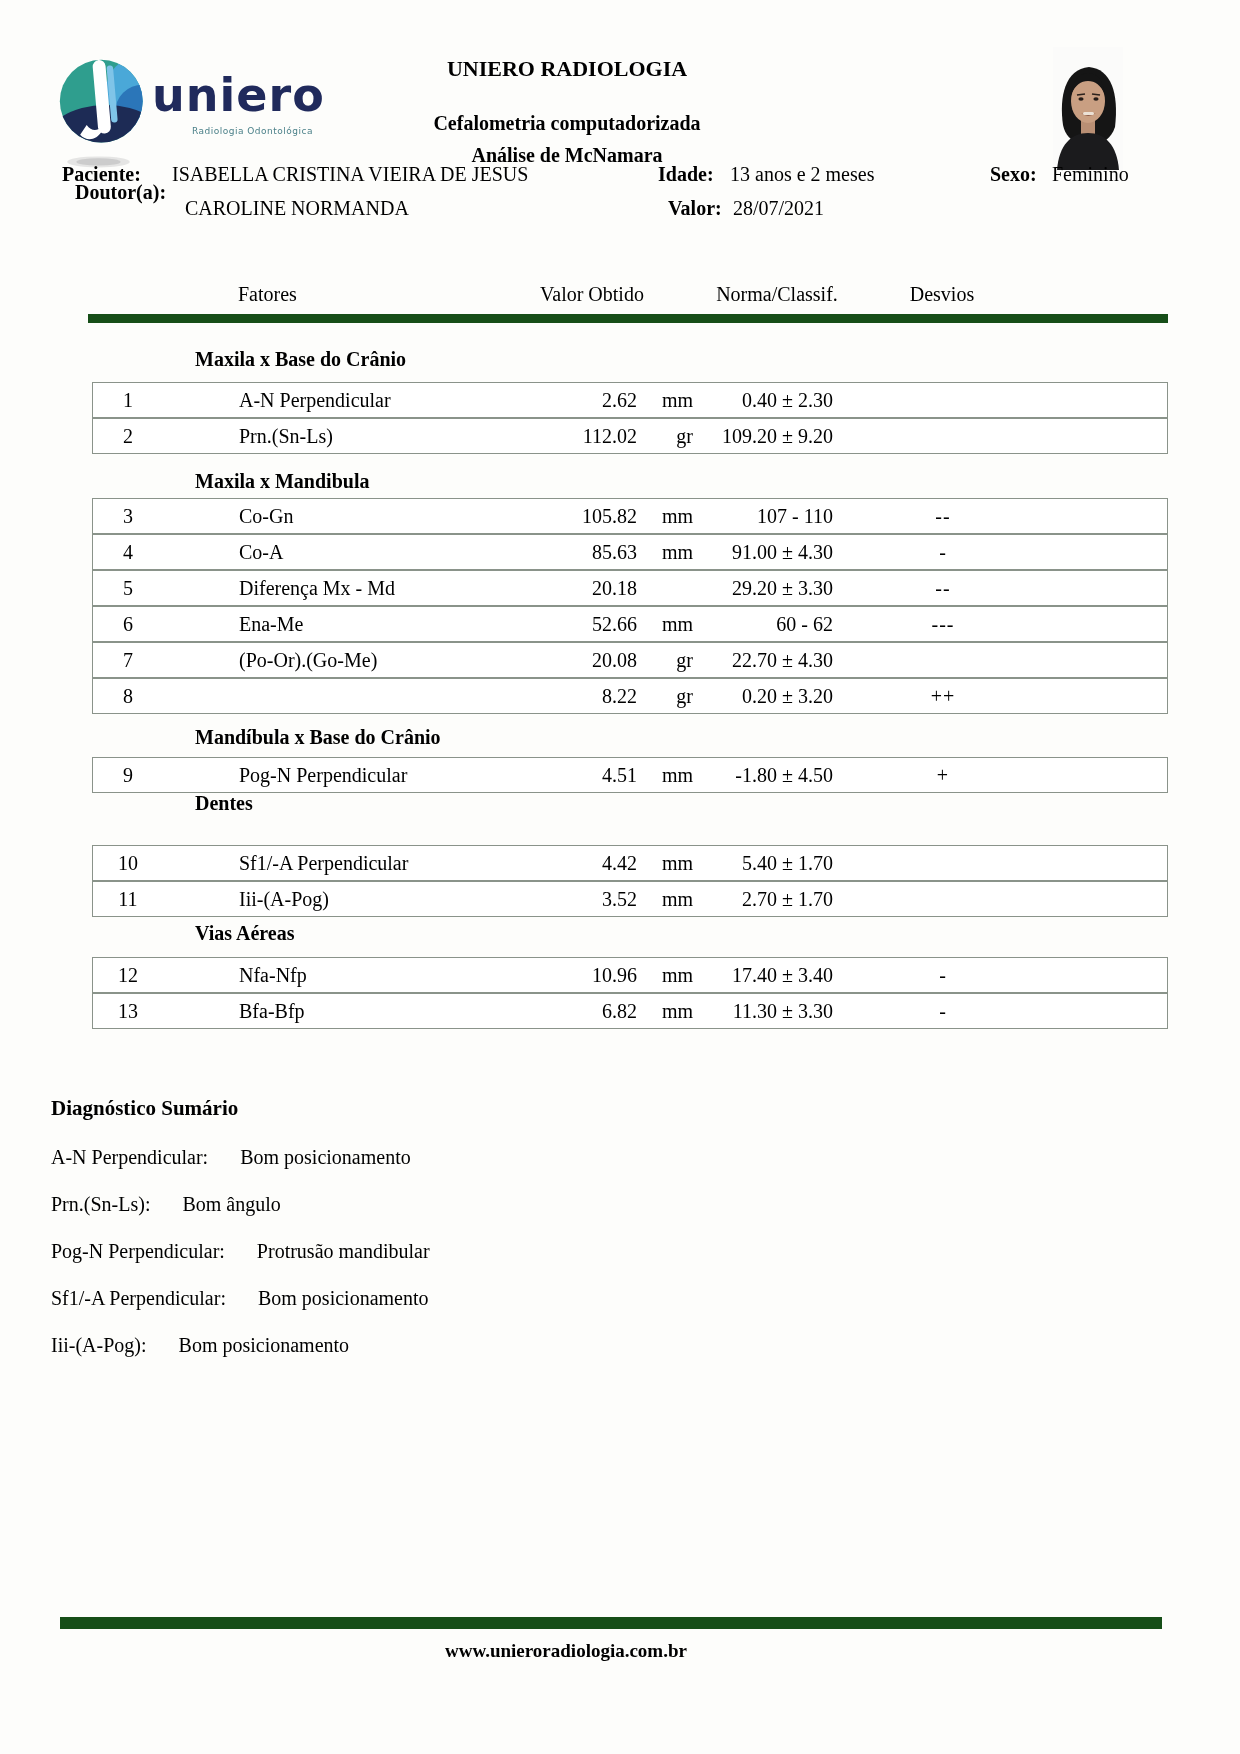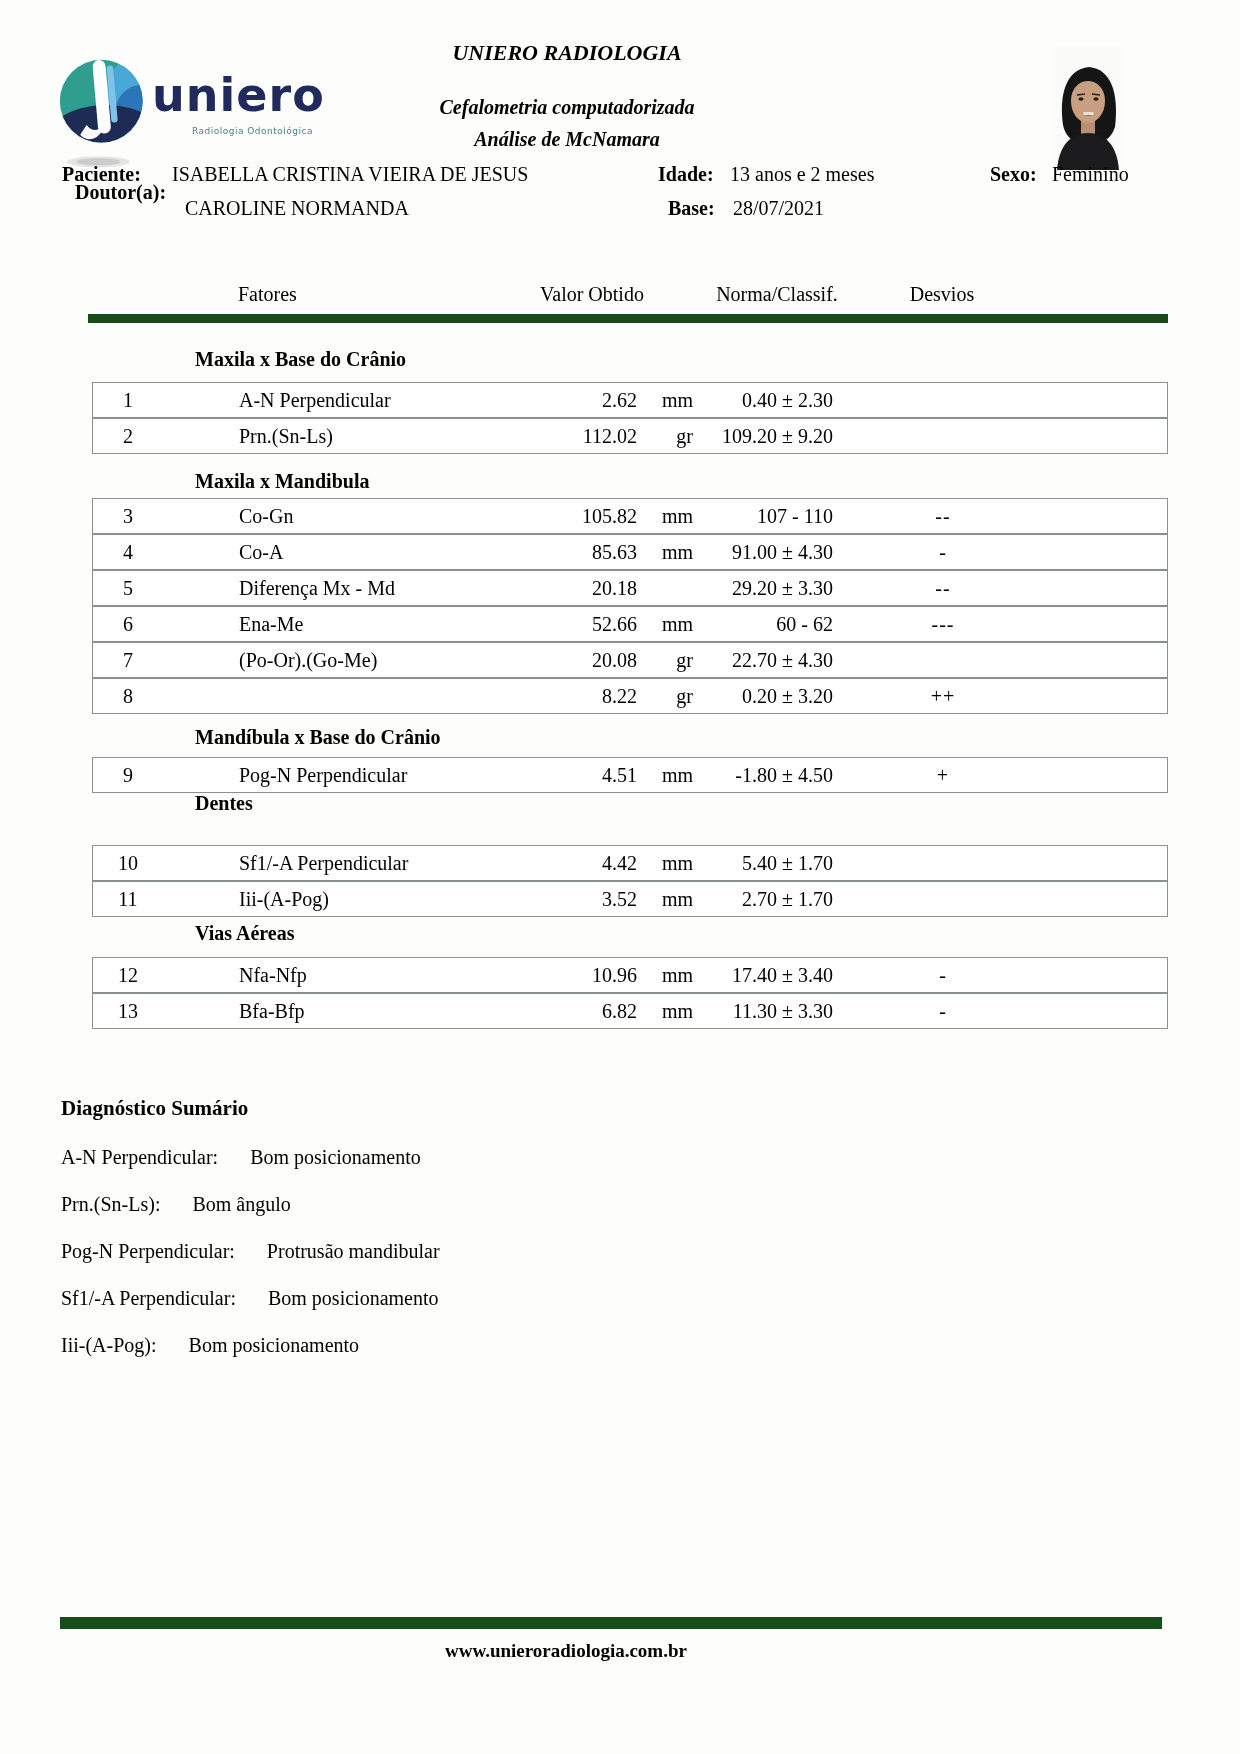--- a/index.html
+++ b/index.html
@@ -8,21 +8,21 @@
     font-family:"Liberation Serif", serif;color:#000;
     position:relative;overflow:hidden;
   }
   .abs{position:absolute;}
 
   
   .logo-word{left:152px;top:72px;font-family:"DejaVu Sans",sans-serif;font-weight:bold;
     font-size:46px;color:#202A5C;letter-spacing:1px;line-height:1;}
   .logo-tagline{left:183px;top:126px;width:130px;text-align:right;
     font-family:"DejaVu Sans",sans-serif;font-size:9px;color:#4b8089;letter-spacing:.5px;}
-  .titles{left:317px;top:40px;width:500px;text-align:center;font-style:italic;}
+  .titles{left:317px;top:56px;width:500px;text-align:center;}
   .titles .t1{font-size:22px;font-weight:bold;margin-bottom:9px;}
   .titles .t2{font-size:20px;font-weight:bold;margin-bottom:9px;margin-top:30px;}
   .titles .t3{font-size:20px;font-weight:bold;}
   .photo{left:1053px;top:47px;width:70px;height:123px;}
 
   
   .pline{font-size:20px;line-height:24px;white-space:nowrap;}
   .b{font-weight:bold;}
 
   
@@ -39,21 +39,21 @@
   .trow + .trow{margin-top:0;}
   .c-num{grid-column:1;text-align:center;}
   .c-factor{grid-column:2;text-align:left;padding-left:76px;white-space:nowrap;}
   .c-valor{grid-column:3;display:flex;justify-content:flex-end;}
   .c-valor .vnum{text-align:right;}
   .c-valor .vunit{width:48px;padding-left:8px;text-align:right;}
   .c-norma{grid-column:4;text-align:right;padding-right:30px;white-space:nowrap;}
   .c-desvio{grid-column:5;text-align:center;letter-spacing:1px;}
 
   
-  .diag{left:61px;top:1096px;}
+  .diag{left:51px;top:1096px;}
   .diag-title{font-size:21px;font-weight:bold;margin-bottom:26px;}
   .diag-items{display:flex;flex-direction:column;gap:27px;}
   .diag-item{font-size:20px;line-height:20px;white-space:nowrap;}
   .diag-item .dval{margin-left:32px;}
 
   
   .footbar{left:60px;top:1617px;width:1102px;height:12px;background:#164E18;}
   .website{left:0;top:1640px;width:1132px;text-align:center;font-size:19px;font-weight:bold;}
 </style>
 </head>
@@ -109,21 +109,21 @@
 
   <span class="abs pline b" style="left:62px;top:162px;">Paciente:</span>
   <span class="abs pline" style="left:172px;top:162px;">ISABELLA CRISTINA VIEIRA DE JESUS</span>
   <span class="abs pline b" style="left:658px;top:162px;">Idade:</span>
   <span class="abs pline" style="left:730px;top:162px;">13 anos e 2 meses</span>
   <span class="abs pline b" style="left:990px;top:162px;">Sexo:</span>
   <span class="abs pline" style="left:1052px;top:162px;">Feminino</span>
 
   <span class="abs pline b" style="left:62px;top:180px;margin-left:13px;">Doutor(a):</span>
   <span class="abs pline" style="left:185px;top:196px;">CAROLINE NORMANDA</span>
-  <span class="abs pline b" style="left:668px;top:196px;">Base:</span>
+  <span class="abs pline b" style="left:668px;top:196px;">Valor:</span>
   <span class="abs pline" style="left:733px;top:196px;">28/07/2021</span>
 
   <div class="abs tgrid thead">
     <div class="h-fatores">Fatores</div>
     <div class="h-valor">Valor Obtido</div>
     <div class="h-norma">Norma/Classif.</div>
     <div class="h-desvios">Desvios</div>
   </div>
   <div class="abs greenbar"></div>
 

